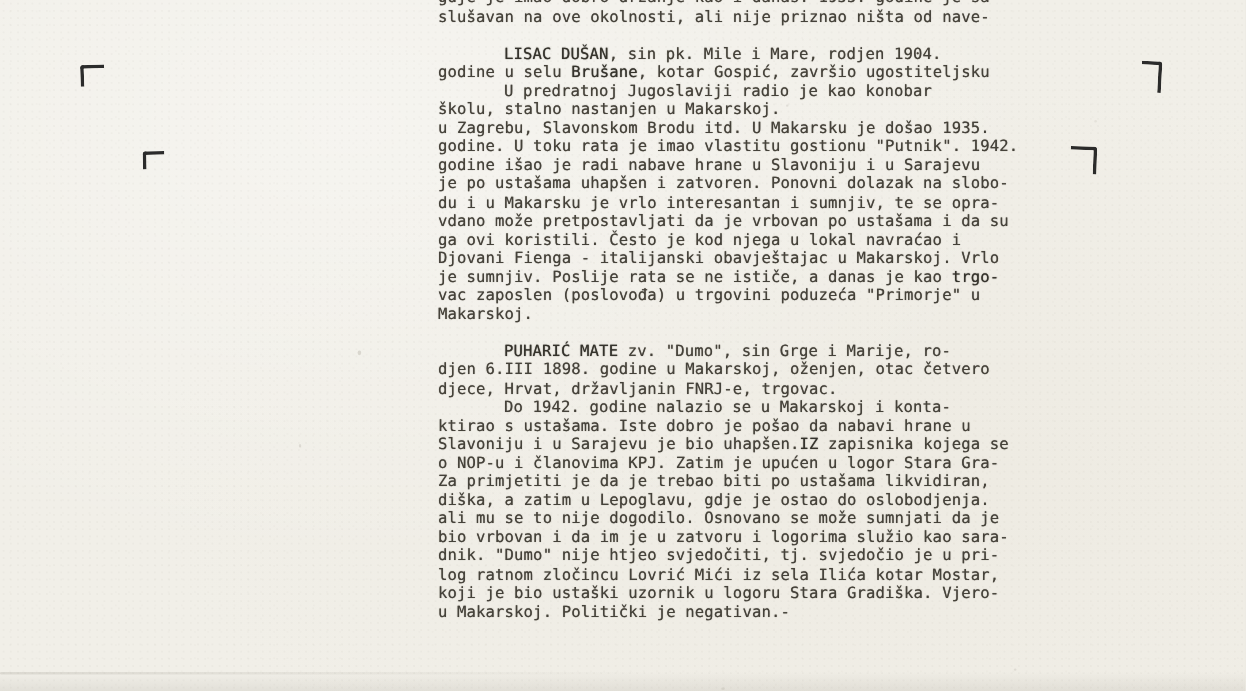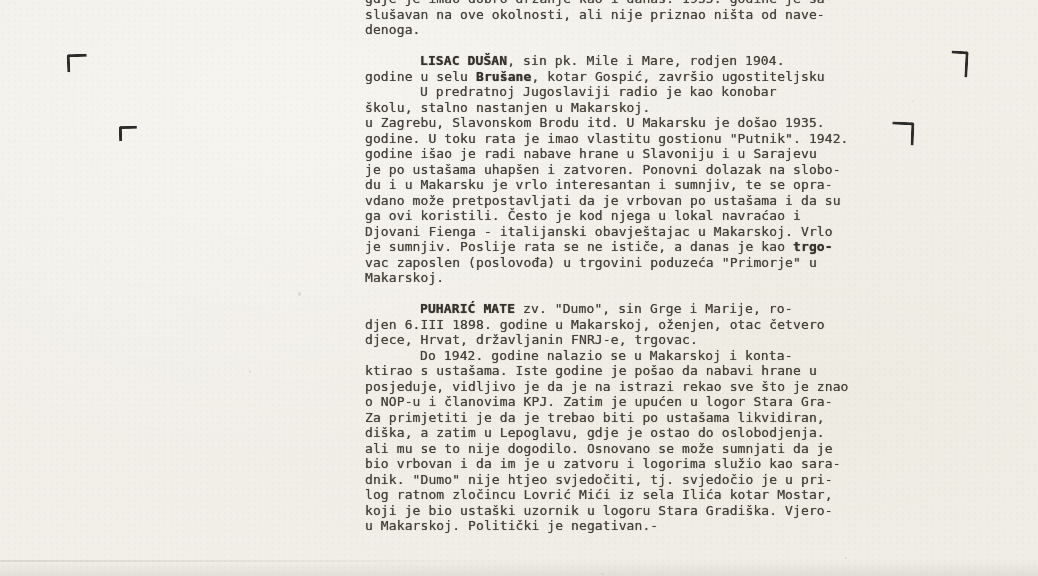--- a/index.html
+++ b/index.html
@@ -44,21 +44,21 @@
     position:absolute;left:365px;top:-9px;width:500px;
     color:var(--ink);
     font-size:13px;
   }
   .line{
     height:15.5px;line-height:15.5px;white-space:pre;
     letter-spacing:0.1px;
     text-shadow:0 0 0.7px rgba(72,66,56,0.8);
   }
   .line.ind{padding-left:55px;}
-  .seg.b{font-weight:bold;color:var(--ink-bold);text-shadow:0 0 0.9px rgba(50,46,38,0.9);}
+  .seg.b{font-weight:normal;color:var(--ink-bold);text-shadow:0 0 0.9px rgba(50,46,38,0.9);}
   .para + .para{margin-top:15.5px;}
 </style>
 </head>
 <body>
 
 <div class="scan">
 
   <div class="grain"></div>
   <div class="bottom-shade"></div>
   <div class="crease"></div>
@@ -72,21 +72,20 @@
   <div class="speck" style="left:655px;top:87px;width:2px;height:2px;opacity:.35"></div>
   <div class="speck" style="left:249px;top:370px;width:2px;height:3px;opacity:.4"></div>
   <div class="speck" style="left:845px;top:557px;width:2px;height:2px;opacity:.35"></div>
   <div class="speck" style="left:912px;top:100px;width:2px;height:2px;opacity:.25"></div>
   <div class="speck" style="left:601px;top:573px;width:3px;height:2px;opacity:.3"></div>
 
   <div class="text-col">
       <div class="para">
         <div class="line"><span class="seg">gdje je imao dobro držanje kao i danas. 1955. godine je sa-</span></div>
         <div class="line"><span class="seg">slušavan na ove okolnosti, ali nije priznao ništa od nave-</span></div>
-        <div class="line"><span class="seg">denoga.</span></div>
       </div>
       <div class="para">
         <div class="line ind"><span class="seg b">LISAC DUŠAN</span><span class="seg">, sin pk. Mile i Mare, rodjen 1904.</span></div>
         <div class="line"><span class="seg">godine u selu </span><span class="seg b">Brušane</span><span class="seg">, kotar Gospić, završio ugostiteljsku</span></div>
         <div class="line ind"><span class="seg">U predratnoj Jugoslaviji radio je kao konobar</span></div>
         <div class="line"><span class="seg">školu, stalno nastanjen u Makarskoj.</span></div>
         <div class="line"><span class="seg">u Zagrebu, Slavonskom Brodu itd. U Makarsku je došao 1935.</span></div>
         <div class="line"><span class="seg">godine. U toku rata je imao vlastitu gostionu "Putnik". 1942.</span></div>
         <div class="line"><span class="seg">godine išao je radi nabave hrane u Slavoniju i u Sarajevu</span></div>
         <div class="line"><span class="seg">je po ustašama uhapšen i zatvoren. Ponovni dolazak na slobo-</span></div>
@@ -96,22 +95,22 @@
         <div class="line"><span class="seg">Djovani Fienga - italijanski obavještajac u Makarskoj. Vrlo</span></div>
         <div class="line"><span class="seg">je sumnjiv. Poslije rata se ne ističe, a danas je kao </span><span class="seg b">trgo-</span></div>
         <div class="line"><span class="seg">vac zaposlen (poslovođa) u trgovini poduzeća "Primorje" u</span></div>
         <div class="line"><span class="seg">Makarskoj.</span></div>
       </div>
       <div class="para">
         <div class="line ind"><span class="seg b">PUHARIĆ MATE</span><span class="seg"> zv. "Dumo", sin Grge i Marije, ro-</span></div>
         <div class="line"><span class="seg">djen 6.III 1898. godine u Makarskoj, oženjen, otac četvero</span></div>
         <div class="line"><span class="seg">djece, Hrvat, državljanin FNRJ-e, trgovac.</span></div>
         <div class="line ind"><span class="seg">Do 1942. godine nalazio se u Makarskoj i konta-</span></div>
-        <div class="line"><span class="seg">ktirao s ustašama. Iste godine je pošao da nabavi hrane u</span></div>
-        <div class="line"><span class="seg">posjeduje, vidljivo je da je na istrazi rekao sve što je znao</span></div>
+        <div class="line"><span class="seg">ktirao s ustašama. Iste dobro je pošao da nabavi hrane u</span></div>
+        <div class="line"><span class="seg">Slavoniju i u Sarajevu je bio uhapšen.</span><span class="seg b">IZ</span><span class="seg"> zapisnika kojega se</span></div>
         <div class="line"><span class="seg">o NOP-u i članovima KPJ. Zatim je upućen u logor Stara Gra-</span></div>
         <div class="line"><span class="seg">Za primjetiti je da je trebao biti po ustašama likvidiran,</span></div>
         <div class="line"><span class="seg">diška, a zatim u Lepoglavu, gdje je ostao do oslobodjenja.</span></div>
         <div class="line"><span class="seg">ali mu se to nije dogodilo. Osnovano se može sumnjati da je</span></div>
         <div class="line"><span class="seg">bio vrbovan i da im je u zatvoru i logorima služio kao sara-</span></div>
         <div class="line"><span class="seg">dnik. "Dumo" nije htjeo svjedočiti, tj. svjedočio je u pri-</span></div>
         <div class="line"><span class="seg">log ratnom zločincu Lovrić Mići iz sela Ilića kotar Mostar,</span></div>
         <div class="line"><span class="seg">koji je bio ustaški uzornik u logoru Stara Gradiška. Vjero-</span></div>
         <div class="line"><span class="seg">u Makarskoj. Politički je negativan.-</span></div>
       </div>

